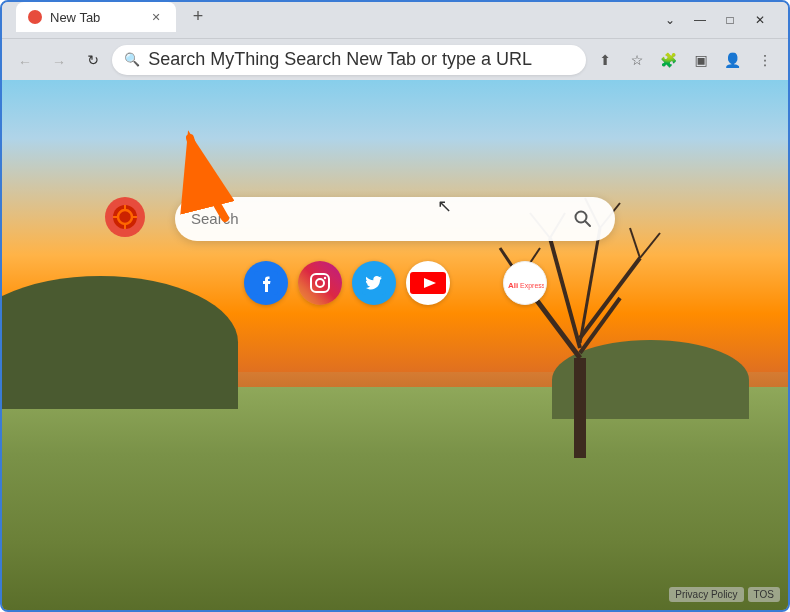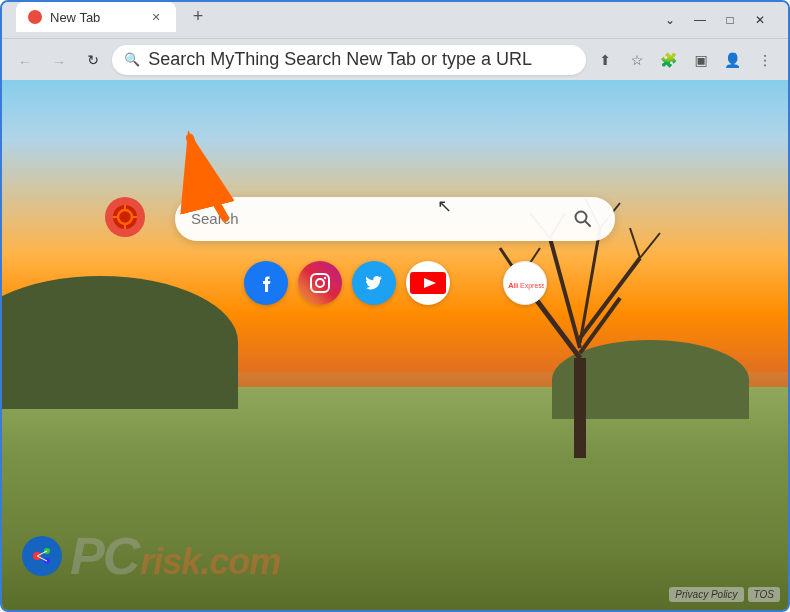--- a/index.html
+++ b/index.html
@@ -357,21 +357,20 @@
       gap: 4px;
     }
 
     .privacy-btn {
       background: rgba(200,200,200,0.6);
       border-radius: 3px;
       padding: 2px 6px;
       font-size: 10px;
       color: #333;
       cursor: pointer;
-      font-style: italic;
     }
 
     
     .orange-arrow {
       position: absolute;
       top: 48px;
       left: 168px;
       pointer-events: none;
       z-index: 10;
     }
@@ -520,36 +519,20 @@
         <div class="bookmark-item" style="background:#fff; border:1px solid #eee;margin-left:43px;">
           <svg width="38" height="24" viewBox="0 0 38 24">
             <rect width="38" height="24" fill="#fff" rx="2"></rect>
             <text x="2" y="17" font-size="8" fill="#FF4747" font-weight="bold" font-family="Arial">Ali</text>
             <text x="14" y="17" font-size="7" fill="#FF4747" font-family="Arial">Express</text>
           </svg>
         </div>
       </div>
     </div>
 
-    <div class="watermark">
-      <div class="watermark-logo">
-        <svg width="30" height="30" viewBox="0 0 30 30">
-          <circle cx="15" cy="15" r="14" fill="#1565C0"></circle>
-          <circle cx="10" cy="15" r="4" fill="#FF3333"></circle>
-          <circle cx="20" cy="10" r="3" fill="#33CC33"></circle>
-          <circle cx="20" cy="20" r="3" fill="#3333FF"></circle>
-          <line x1="10" y1="15" x2="20" y2="10" stroke="#fff" stroke-width="1"></line>
-          <line x1="10" y1="15" x2="20" y2="20" stroke="#fff" stroke-width="1"></line>
-        </svg>
-      </div>
-      <div style="display:flex; align-items:baseline;">
-        <span style="font-size:52px; font-weight:900; color:rgba(180,180,190,0.35); font-style:italic; letter-spacing:-2px; line-height:1;">PC</span>
-        <span style="font-size:36px; font-weight:700; color:rgba(255,100,50,0.35); font-style:italic; letter-spacing:-1px; line-height:1; margin-left:2px;">risk.com</span>
-      </div>
-    </div>
 
     <div class="privacy-links">
       <div class="privacy-btn">Privacy Policy</div>
       <div class="privacy-btn">TOS</div>
     </div>
 
     <div style="position:absolute; top:115px; left:435px; font-size:18px; color:#333; pointer-events:none;">↖</div>
   </div>
 </div>
 

